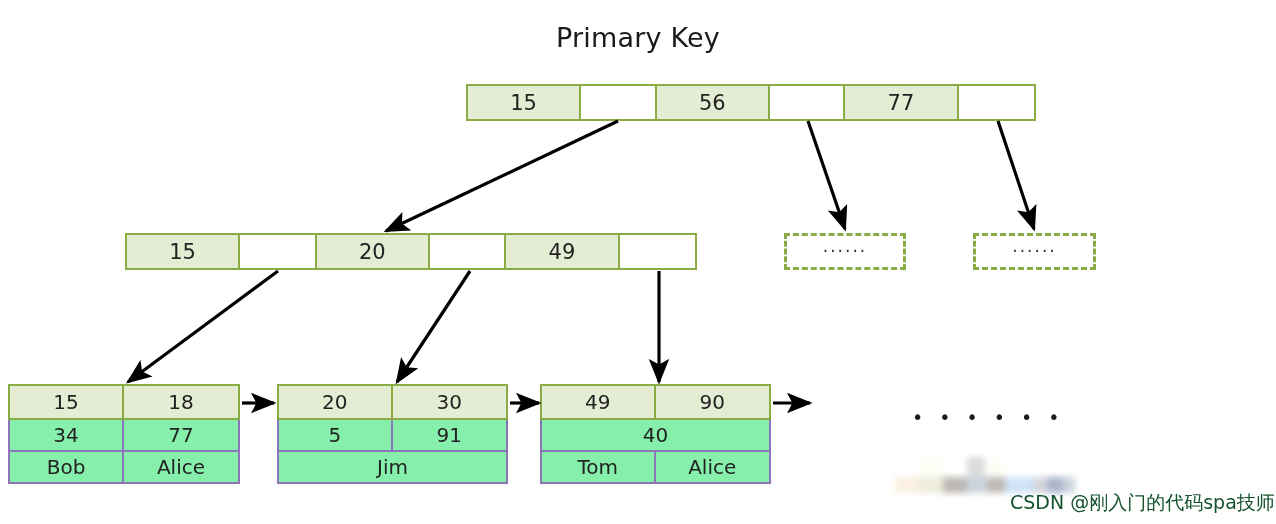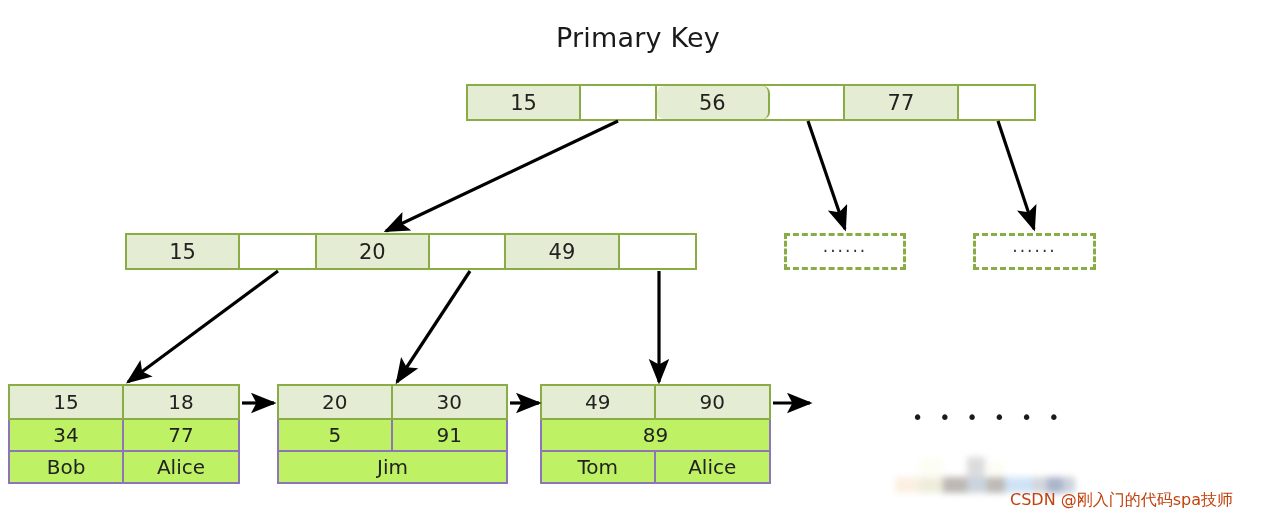--- a/index.html
+++ b/index.html
@@ -93,21 +93,21 @@
   }
   .leaf .row.key-row .lcell:last-child { border-right: none; }
 
   .leaf .row.data-row {
     border-left: 2px solid #8e74b8;
     border-right: 2px solid #8e74b8;
     border-bottom: 2px solid #8e74b8;
     height: 32px;
   }
   .leaf .row.data-row .lcell {
-    background: #bef264;
+    background: #86efac;
     border-right: 2px solid #8e74b8;
   }
   .leaf .row.data-row .lcell:last-child { border-right: none; }
 
   .leaf .lcell {
     box-sizing: border-box;
     flex: 1 1 50%;
     display: flex;
     align-items: center;
     justify-content: center;
@@ -131,22 +131,22 @@
     position: absolute;
     font-size: 19px;
     letter-spacing: 5px;
     color: #1b1b1b;
     line-height: 1;
   }
 
   
   .watermark {
     position: absolute;
-    font-size: 16px;
-    color: #c2410c;
+    font-size: 19px;
+    color: #14532d;
     white-space: nowrap;
     font-family: "DejaVu Sans", "Liberation Sans", sans-serif;
   }
   .blur-blob {
     position: absolute;
     filter: blur(3px);
   }
   .blur-blob i {
     position: absolute;
     display: block;
@@ -155,21 +155,21 @@
 </head>
 <body>
 
 <div id="canvas">
 
   <div class="title">Primary Key</div>
 
   <div class="node" id="root-node" style="left:466px; top:84px; width:570px; height:37px;">
     <div class="cell key" style="width:114px;">15</div>
     <div class="cell" style="width:76px;"></div>
-    <div class="cell key" style="width:114px;border-radius:7px;">56</div>
+    <div class="cell key" style="width:114px;">56</div>
     <div class="cell" style="width:76px;"></div>
     <div class="cell key" style="width:114px;">77</div>
     <div class="cell" style="width:76px;"></div>
   </div>
 
   <div class="node" id="internal-node" style="left:125px; top:233px; width:572px; height:37px;">
     <div class="cell key" style="width:114px;">15</div>
     <div class="cell" style="width:77px;"></div>
     <div class="cell key" style="width:114px;">20</div>
     <div class="cell" style="width:77px;"></div>
@@ -212,21 +212,21 @@
       <div class="lcell">Jim</div>
     </div>
   </div>
 
   <div class="leaf" style="left:540px; top:384px; width:231px;">
     <div class="row key-row">
       <div class="lcell">49</div>
       <div class="lcell">90</div>
     </div>
     <div class="row data-row">
-      <div class="lcell">89</div>
+      <div class="lcell">40</div>
     </div>
     <div class="row data-row">
       <div class="lcell">Tom</div>
       <div class="lcell">Alice</div>
     </div>
   </div>
 
   <div class="side-dots" style="left:912px; top:408px;">• • • • • •</div>
 
   <div class="blur-blob" style="left:895px; top:455px; width:180px; height:40px;">

